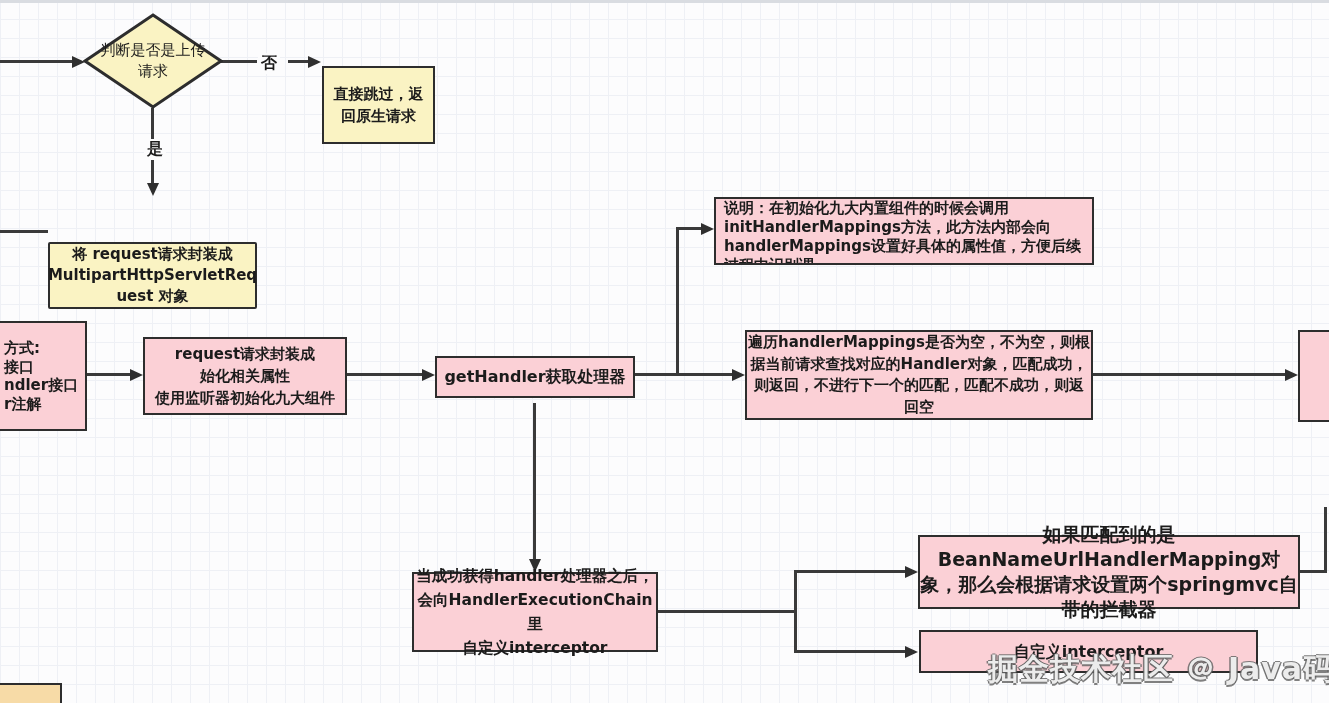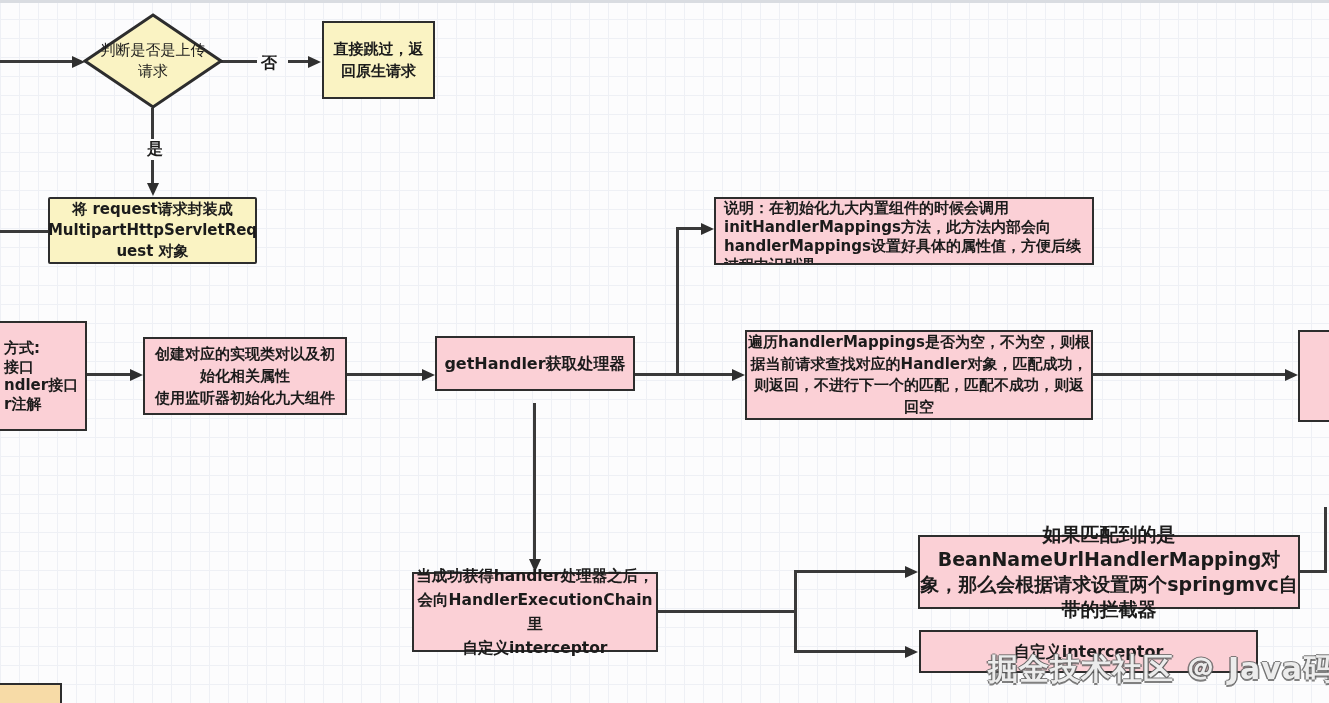--- a/index.html
+++ b/index.html
@@ -18,21 +18,21 @@
     background-size:19px 19px,19px 19px,95px 95px,95px 95px;
   }
   .node{
     position:absolute;box-sizing:border-box;
     border:2.5px solid #2d2d2d;
     display:flex;align-items:center;justify-content:center;
     text-align:center;font-weight:bold;color:#1b1b1b;
     white-space:pre-line;font-size:15px;line-height:22px;
   }
   .pink{background:#fbd0d6;}
-  .yellow{background:#faf3c3;}
+  .yellow{background:#faf3c3;margin-top:45px;}
   .orange{background:#f7dba7;}
   .hline,.vline{position:absolute;background:#3a3a3a;}
   .hline{height:3px;}
   .vline{width:3px;}
   .arrow-r{position:absolute;width:0;height:0;
     border-top:6px solid transparent;border-bottom:6px solid transparent;
     border-left:13px solid #2f2f2f;}
   .arrow-d{position:absolute;width:0;height:0;
     border-left:6px solid transparent;border-right:6px solid transparent;
     border-top:13px solid #2f2f2f;}
@@ -115,25 +115,25 @@
 
   <div class="node yellow" style="left:48px;top:197px;width:209px;height:67px;border-radius:2px;line-height:21px;">将 request请求封装成
 MultipartHttpServletReq
 uest 对象</div>
 
   <div class="node pink" style="left:-120px;top:321px;width:207px;height:110px;justify-content:flex-start;text-align:left;padding-left:122px;line-height:18.5px;">方式:
 接口
 ndler接口
 r注解</div>
 
-  <div class="node pink" style="left:143px;top:337px;width:204px;height:78px;line-height:22px;">创建对应的实现类对以及初
+  <div class="node pink" style="left:143px;top:337px;width:204px;height:78px;line-height:22px;">request请求封装成
 始化相关属性
 使用监听器初始化九大组件</div>
 
-  <div class="node pink" style="left:435px;top:336px;width:200px;height:55px;font-size:16px;">getHandler获取处理器</div>
+  <div class="node pink" style="left:435px;top:356px;width:200px;height:42px;font-size:16px;">getHandler获取处理器</div>
 
   <div class="node pink" style="left:714px;top:197px;width:380px;height:68px;justify-content:flex-start;align-items:flex-start;text-align:left;padding:0 8px;line-height:19px;overflow:hidden;">说明：在初始化九大内置组件的时候会调用
 initHandlerMappings方法，此方法内部会向
 handlerMappings设置好具体的属性值，方便后续过程中识别调
 用，完成controller信息设置工作</div>
 
   <div class="node pink" style="left:745px;top:330px;width:348px;height:90px;line-height:21.5px;">遍历handlerMappings是否为空，不为空，则根
 据当前请求查找对应的Handler对象，匹配成功，
 则返回，不进行下一个的匹配，匹配不成功，则返
 回空</div>

